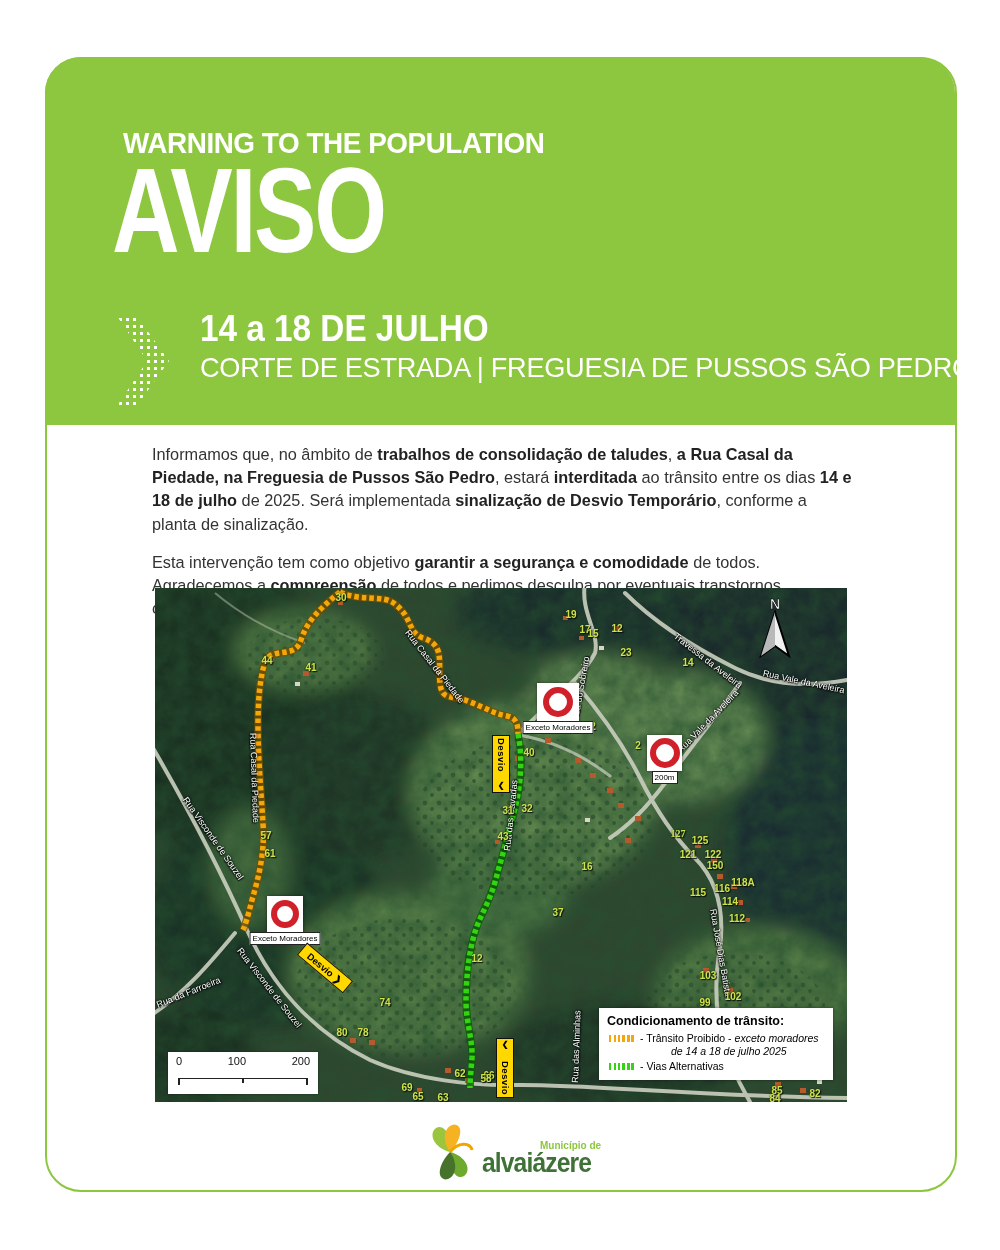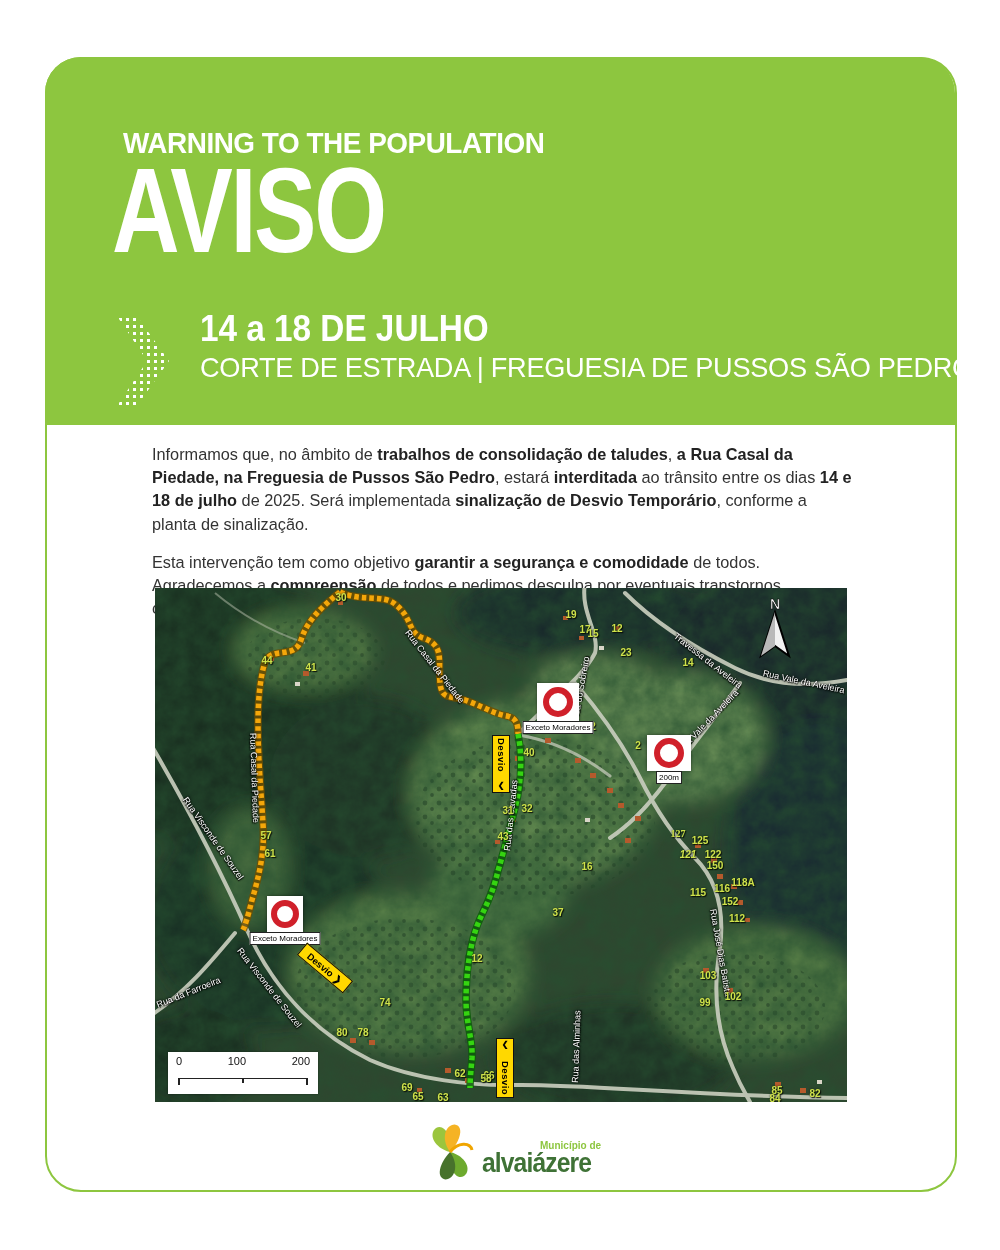--- a/index.html
+++ b/index.html
@@ -242,39 +242,39 @@
       <div class="hnum" style="left: 187px; top: 444px;">80</div>
       <div class="hnum" style="left: 208px; top: 444px;">78</div>
       <div class="hnum" style="left: 305px; top: 485px;">62</div>
       <div class="hnum" style="left: 318px; top: 487px; padding-left: 32px;">66</div>
       <div class="hnum" style="left: 331px; top: 490px;">58</div>
       <div class="hnum" style="left: 252px; top: 499px;">69</div>
       <div class="hnum" style="left: 263px; top: 508px;">65</div>
       <div class="hnum" style="left: 288px; top: 509px;">63</div>
       <div class="hnum" style="left: 523px; top: 245px; font-family: Liberation Serif, serif;">127</div>
       <div class="hnum" style="left: 545px; top: 252px;">125</div>
-      <div class="hnum" style="left: 533px; top: 266px; font-style: italic;">121</div>
+      <div class="hnum" style="left: 533px; top: 266px;">121</div>
       <div class="hnum" style="left: 558px; top: 266px;">122</div>
       <div class="hnum" style="left: 560px; top: 277px;">150</div>
       <div class="hnum" style="left: 588px; top: 294px;">118A</div>
       <div class="hnum" style="left: 543px; top: 304px;">115</div>
       <div class="hnum" style="left: 567px; top: 300px;">116</div>
-      <div class="hnum" style="left: 575px; top: 313px;">152</div>
+      <div class="hnum" style="left: 575px; top: 313px;">114</div>
       <div class="hnum" style="left: 582px; top: 330px;">112</div>
       <div class="hnum" style="left: 553px; top: 387px;">103</div>
       <div class="hnum" style="left: 578px; top: 408px;">102</div>
       <div class="hnum" style="left: 550px; top: 414px;">99</div>
       <div class="hnum" style="left: 622px; top: 502px;">85</div>
       <div class="hnum" style="left: 620px; top: 510px;">84</div>
       <div class="hnum" style="left: 660px; top: 505px;">82</div>
       <div class="noentry" style="left: 382px; top: 95px; width: 42px; height: 38px;">
         <div class="ring" style="width: 30px; height: 30px;"></div>
         <div class="sign-label">Exceto Moradores</div>
       </div>
-      <div class="noentry" style="left: 492px; top: 147px; width: 44px; height: 36px;">
+      <div class="noentry" style="left: 492px; top: 147px; width: 35px; height: 36px;">
         <div class="ring" style="width: 30px; height: 30px;"></div>
         <div class="sign-label">200m</div>
       </div>
       <div class="noentry" style="left: 112px; top: 308px; width: 36px; height: 36px;">
         <div class="ring" style="width: 28px; height: 28px;"></div>
         <div class="sign-label">Exceto Moradores</div>
       </div>
       <div class="desvio-v" style="left: 337px; top: 147px; width: 18px; height: 58px;">
         <span class="txt">Desvio</span>
         <span class="arr">❮</span>
@@ -300,20 +300,32 @@
       <span>0</span>
       <span>100</span>
       <span>200</span>
     </div>
     <div class="line"></div>
     <div class="tick" style="left:10px"></div>
     <div class="tick" style="left:74px;height:5px"></div>
     <div class="tick" style="left:138px"></div>
   </div>
 
+  <div class="legend">
+    <div class="ttl">Condicionamento de trânsito:</div>
+    <div class="row">
+      <div class="sw sw-y"></div>
+      <div><span>- Trânsito Proibido - </span><i>exceto moradores</i></div>
+    </div>
+    <div class="leg-l2" style="margin-top:-3px;font-size:10.5px;">de 14 a 18 de julho 2025</div>
+    <div class="row" style="margin-top:3px">
+      <div class="sw sw-g"></div>
+      <div>- Vias Alternativas</div>
+    </div>
+  </div>
 </div>
 
 <div class="logo">
   <svg class="mark" width="56" height="60" viewBox="0 0 56 60">
     <path d="M28,30 C12,26 6,12 14,6 C22,1 30,14 28,30 Z" fill="#9bc53d"></path>
     <path d="M28,30 C32,14 46,9 52,16 C57,24 44,31 28,30 Z" fill="#f5b324" transform="rotate(-50 28 30)"></path>
     <path d="M28,30 C44,34 50,48 42,54 C34,59 26,46 28,30 Z" fill="#6daa2e"></path>
     <path d="M28,30 C24,46 10,51 4,44 C-1,36 12,29 28,30 Z" fill="#47722c" transform="rotate(-50 28 30)"></path>
     <path d="M28,30 C36,20 48,20 50,28" fill="none" stroke="#f0a500" stroke-width="3"></path>
   </svg>

